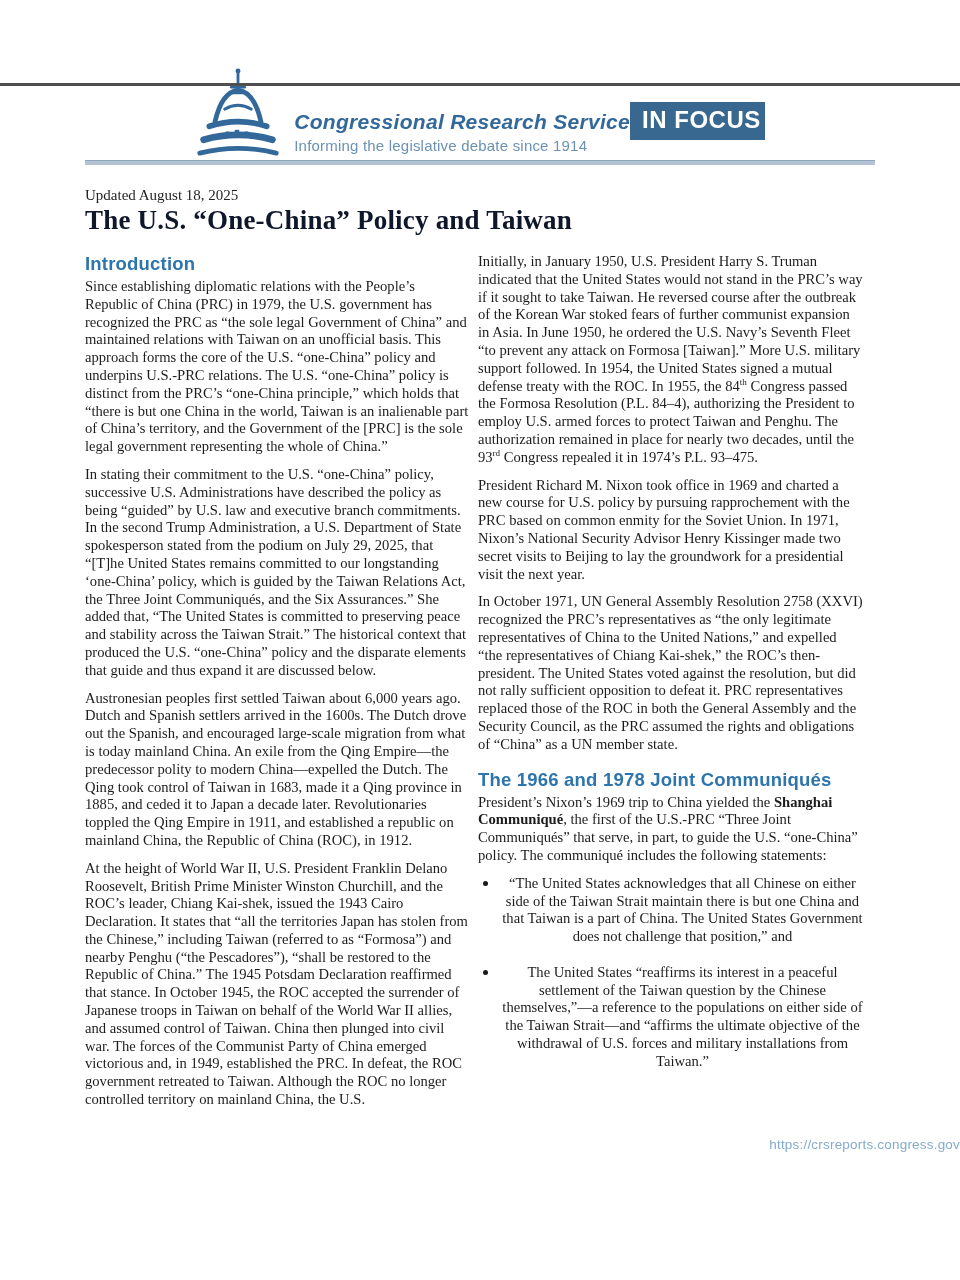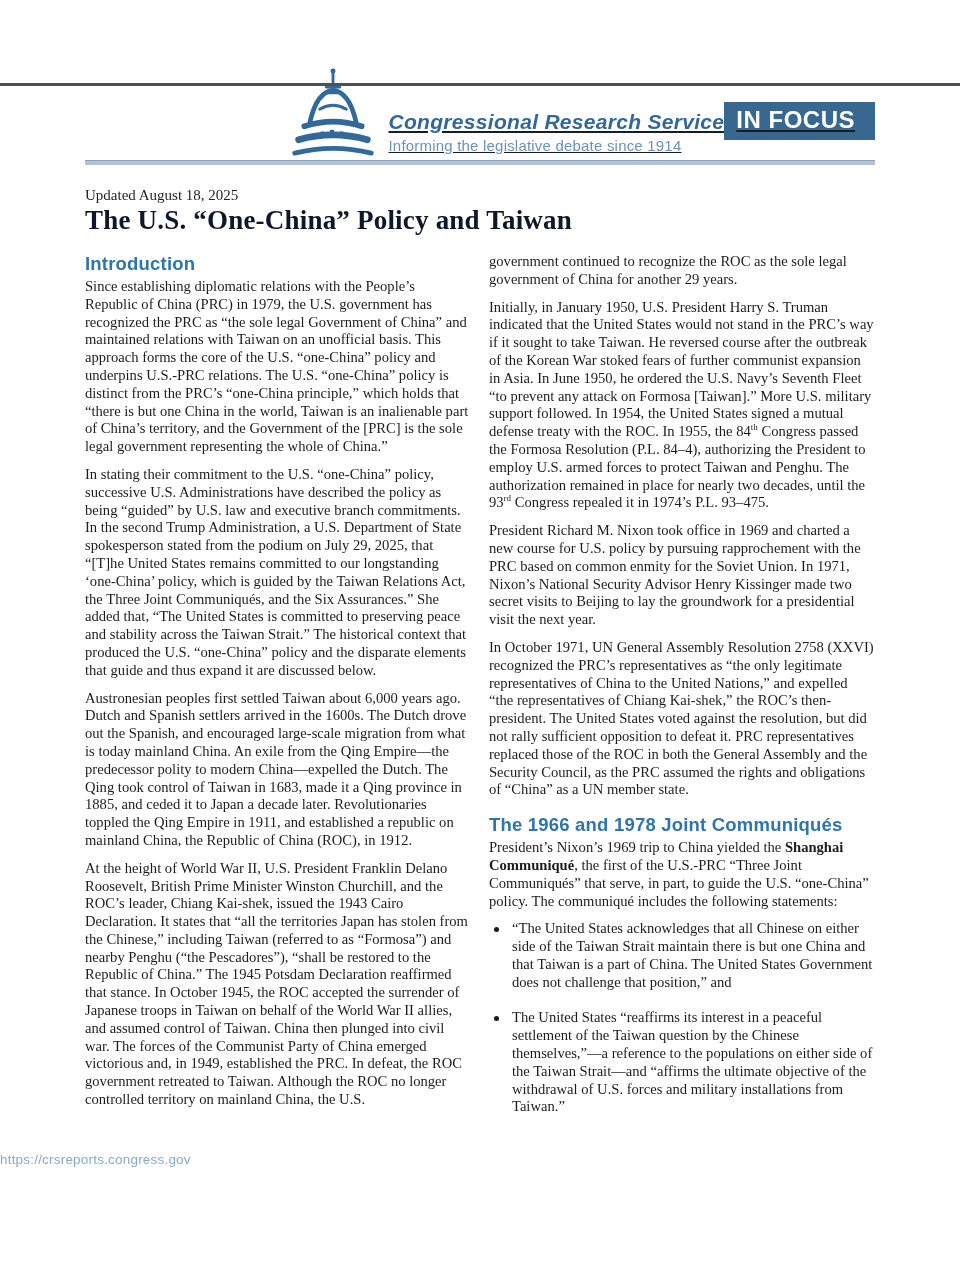--- a/index.html
+++ b/index.html
@@ -10,23 +10,22 @@
     color: var(--body-text);
     overflow: hidden;
   }
   .page { position: relative; width: 960px; height: 1280px; background: #fff; }
   .top-rule {
     position: absolute; top: 19px; left: 0; width: 100%; height: 3px;
     background: var(--top-rule);
   }
   header {
     margin: 64px 85px 0 85px;
-    display: flex; justify-content: flex-end; align-items: flex-end;
+    display: flex; justify-content: center; align-items: flex-end;
     height: 96px;
-    text-decoration: underline;
   }
   .brand { display: flex; align-items: flex-end; gap: 13px; }
   .capitol { flex: 0 0 auto; }
   .brand-text { padding-bottom: 6px; }
   .brand-name {
     font-family: "Liberation Sans", sans-serif;
     font-weight: bold; font-style: italic;
     font-size: 21px; letter-spacing: 0.3px;
     color: var(--brand-blue);
   }
@@ -34,64 +33,64 @@
     font-family: "Liberation Sans", sans-serif;
     font-size: 15px; color: var(--tagline-blue);
     margin-top: 3px; letter-spacing: 0.2px;
   }
   .badge {
     align-self: flex-start;
     margin-top: 38px;
     background: var(--badge-bg); color: #ffffff;
     font-family: "Liberation Sans", sans-serif;
     font-weight: bold; font-size: 24px; letter-spacing: 0.5px;
-    padding: 4px 20px 6px 12px;
+    padding: 4px 4px 6px 12px;
   }
   .header-rule {
     margin: 0 85px; height: 4px;
     background: var(--divider-blue);
     border-top: 1px solid var(--divider-edge);
   }
   .updated {
     margin: 22px 85px 0 85px;
     text-align: left; font-size: 15px; color: #1f1f1f;
   }
   h1.title {
     margin: 1px 85px 0 85px;
     font-size: 27px; font-weight: bold; color: #0f172a;
     letter-spacing: 0.2px;
   }
   .columns {
     margin: 17px 85px 0 85px;
-    display: flex; gap: 18px;
+    display: flex; gap: 7px;
   }
   .col { width: 386px; }
   .col h2 {
     font-family: "Liberation Sans", sans-serif;
     font-size: 18.5px; font-weight: bold;
     color: var(--heading-blue);
     margin: 15px 0 3px 0; letter-spacing: 0.2px;
   }
   .col h2:first-child { margin-top: 0; }
   .col p {
     margin: 0 0 10px 0;
     font-size: 14.6px; line-height: 17.8px;
     color: var(--body-text);
   }
   .col sup { font-size: 0.62em; line-height: 0; }
-  .col ul { list-style: none; margin: 6px 0 0 0; padding: 0; }
+  .col ul { list-style: none; margin: 6px 0 0 0; padding: 0; text-align: center; }
   .col li {
     position: relative; padding-left: 23px; margin-bottom: 18px;
     font-size: 14.6px; line-height: 17.8px;
   }
   .col li::before {
     content: ""; position: absolute; left: 5px; top: 6.5px;
     width: 5px; height: 5px; background: #1a1a1a; border-radius: 50%;
   }
-  footer { margin-top: 16px; text-align: left; }
+  footer { margin-top: 16px; text-align: right; }
   footer a {
     font-family: "Liberation Sans", sans-serif;
     font-size: 13.5px; color: var(--footer-link);
     text-decoration: none; letter-spacing: 0.2px;
   }
 </style>
 </head>
 <body>
 
 <div class="page">
@@ -130,21 +129,20 @@
 
     <section class="col">
       <h2>Introduction</h2>
       <p>Since establishing diplomatic relations with the People’s Republic of China (PRC) in 1979, the U.S. government has recognized the PRC as “the sole legal Government of China” and maintained relations with Taiwan on an unofficial basis. This approach forms the core of the U.S. “one-China” policy and underpins U.S.-PRC relations. The U.S. “one-China” policy is distinct from the PRC’s “one-China principle,” which holds that “there is but one China in the world, Taiwan is an inalienable part of China’s territory, and the Government of the [PRC] is the sole legal government representing the whole of China.”</p>
       <p>In stating their commitment to the U.S. “one-China” policy, successive U.S. Administrations have described the policy as being “guided” by U.S. law and executive branch commitments. In the second Trump Administration, a U.S. Department of State spokesperson stated from the podium on July 29, 2025, that “[T]he United States remains committed to our longstanding ‘one-China’ policy, which is guided by the Taiwan Relations Act, the Three Joint Communiqués, and the Six Assurances.” She added that, “The United States is committed to preserving peace and stability across the Taiwan Strait.” The historical context that produced the U.S. “one-China” policy and the disparate elements that guide and thus expand it are discussed below.</p>
       <p>Austronesian peoples first settled Taiwan about 6,000 years ago. Dutch and Spanish settlers arrived in the 1600s. The Dutch drove out the Spanish, and encouraged large-scale migration from what is today mainland China. An exile from the Qing Empire—the predecessor polity to modern China—expelled the Dutch. The Qing took control of Taiwan in 1683, made it a Qing province in 1885, and ceded it to Japan a decade later. Revolutionaries toppled the Qing Empire in 1911, and established a republic on mainland China, the Republic of China (ROC), in 1912.</p>
       <p>At the height of World War II, U.S. President Franklin Delano Roosevelt, British Prime Minister Winston Churchill, and the ROC’s leader, Chiang Kai-shek, issued the 1943 Cairo Declaration. It states that “all the territories Japan has stolen from the Chinese,” including Taiwan (referred to as “Formosa”) and nearby Penghu (“the Pescadores”), “shall be restored to the Republic of China.” The 1945 Potsdam Declaration reaffirmed that stance. In October 1945, the ROC accepted the surrender of Japanese troops in Taiwan on behalf of the World War II allies, and assumed control of Taiwan. China then plunged into civil war. The forces of the Communist Party of China emerged victorious and, in 1949, established the PRC. In defeat, the ROC government retreated to Taiwan. Although the ROC no longer controlled territory on mainland China, the U.S.</p>
     </section>
 
     <section class="col">
-      <p>government continued to recognize the ROC as the sole legal government of China for another 29 years.</p>
       <p><span>Initially, in January 1950, U.S. President Harry S. Truman indicated that the United States would not stand in the PRC’s way if it sought to take Taiwan. He reversed course after the outbreak of the Korean War stoked fears of further communist expansion in Asia. In June 1950, he ordered the U.S. Navy’s Seventh Fleet “to prevent any attack on Formosa [Taiwan].” More U.S. military support followed. In 1954, the United States signed a mutual defense treaty with the ROC. In 1955, the 84</span><sup>th</sup><span> Congress passed the Formosa Resolution (P.L. 84–4), authorizing the President to employ U.S. armed forces to protect Taiwan and Penghu. The authorization remained in place for nearly two decades, until the 93</span><sup>rd</sup><span> Congress repealed it in 1974’s P.L. 93–475.</span></p>
       <p>President Richard M. Nixon took office in 1969 and charted a new course for U.S. policy by pursuing rapprochement with the PRC based on common enmity for the Soviet Union. In 1971, Nixon’s National Security Advisor Henry Kissinger made two secret visits to Beijing to lay the groundwork for a presidential visit the next year.</p>
       <p>In October 1971, UN General Assembly Resolution 2758 (XXVI) recognized the PRC’s representatives as “the only legitimate representatives of China to the United Nations,” and expelled “the representatives of Chiang Kai-shek,” the ROC’s then-president. The United States voted against the resolution, but did not rally sufficient opposition to defeat it. PRC representatives replaced those of the ROC in both the General Assembly and the Security Council, as the PRC assumed the rights and obligations of “China” as a UN member state.</p>
       <h2>The 1966 and 1978 Joint Communiqués</h2>
       <p><span>President’s Nixon’s 1969 trip to China yielded the </span><strong>Shanghai Communiqué</strong><span>, the first of the U.S.-PRC “Three Joint Communiqués” that serve, in part, to guide the U.S. “one-China” policy. The communiqué includes the following statements:</span></p>
       <ul>
         <li>“The United States acknowledges that all Chinese on either side of the Taiwan Strait maintain there is but one China and that Taiwan is a part of China. The United States Government does not challenge that position,” and</li>
         <li>The United States “reaffirms its interest in a peaceful settlement of the Taiwan question by the Chinese themselves,”—a reference to the populations on either side of the Taiwan Strait—and “affirms the ultimate objective of the withdrawal of U.S. forces and military installations from Taiwan.”</li>
       </ul>
     </section>

